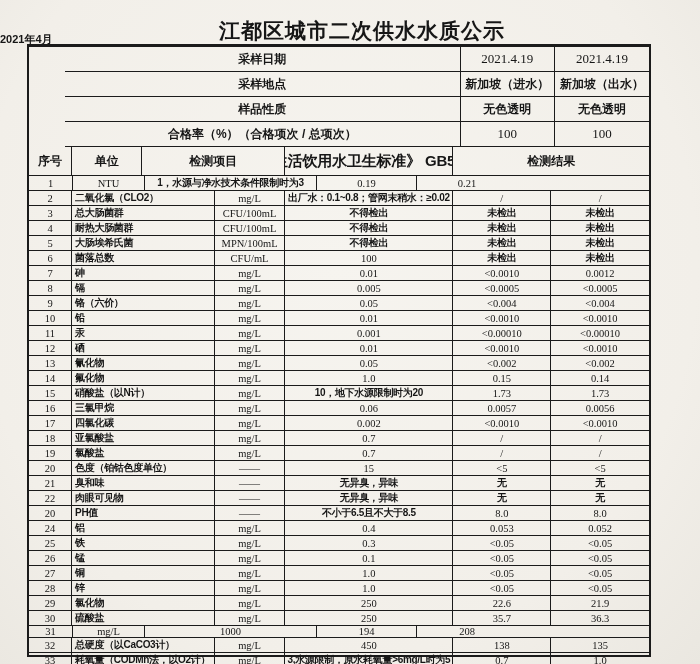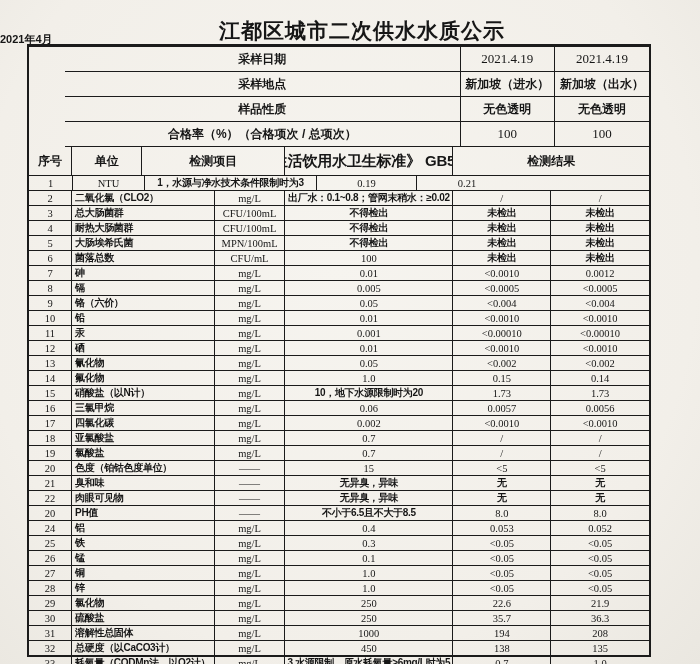--- a/index.html
+++ b/index.html
@@ -331,21 +331,20 @@
         <div class="trow">
           <div class="c w-no num">30</div>
           <div class="c w-item cn left">硫酸盐</div>
           <div class="c w-unit num">mg/L</div>
           <div class="c w-std num">250</div>
           <div class="c w-res num">35.7</div>
           <div class="c w-res num">36.3</div>
         </div>
         <div class="trow">
           <div class="c w-no num">31</div>
-          <div class="c w-item cn left">溶解性总固体</div>
           <div class="c w-unit num">mg/L</div>
           <div class="c w-std num">1000</div>
           <div class="c w-res num">194</div>
           <div class="c w-res num">208</div>
         </div>
         <div class="trow">
           <div class="c w-no num">32</div>
           <div class="c w-item cn left">总硬度（以CaCO3计）</div>
           <div class="c w-unit num">mg/L</div>
           <div class="c w-std num">450</div>

